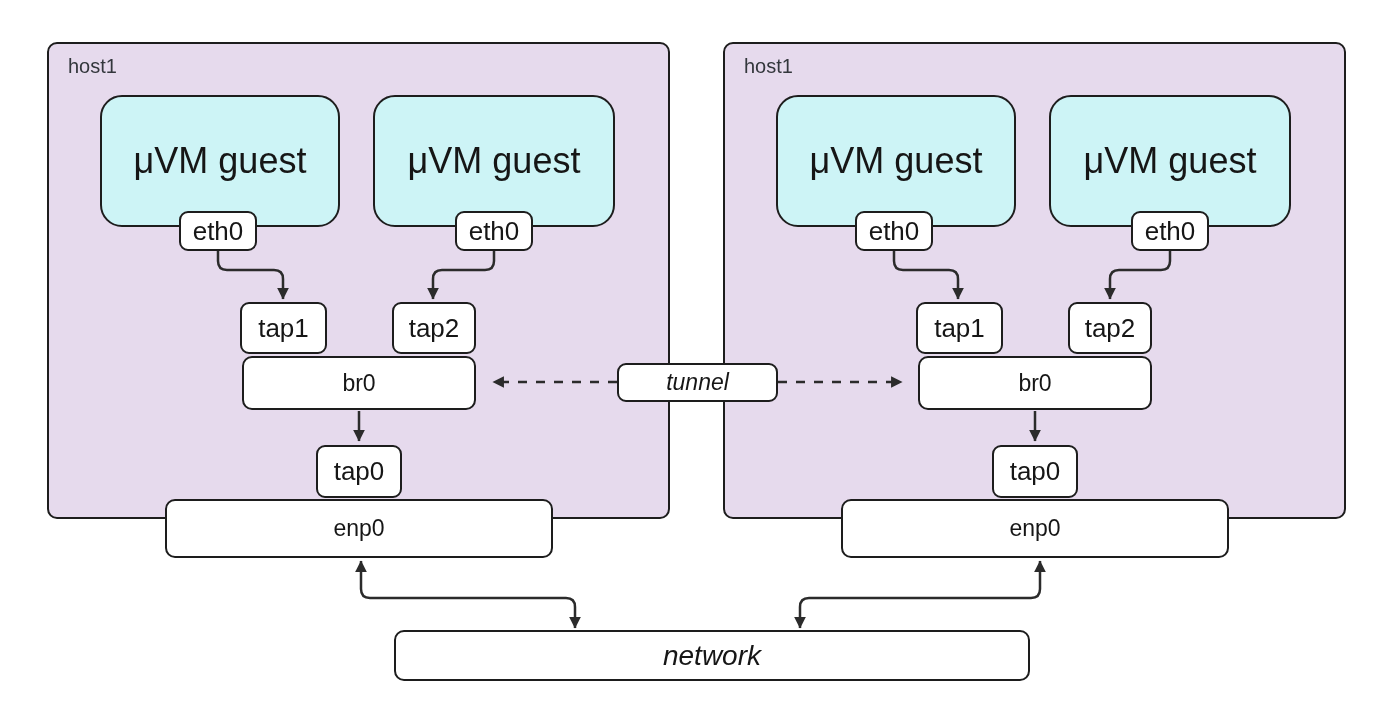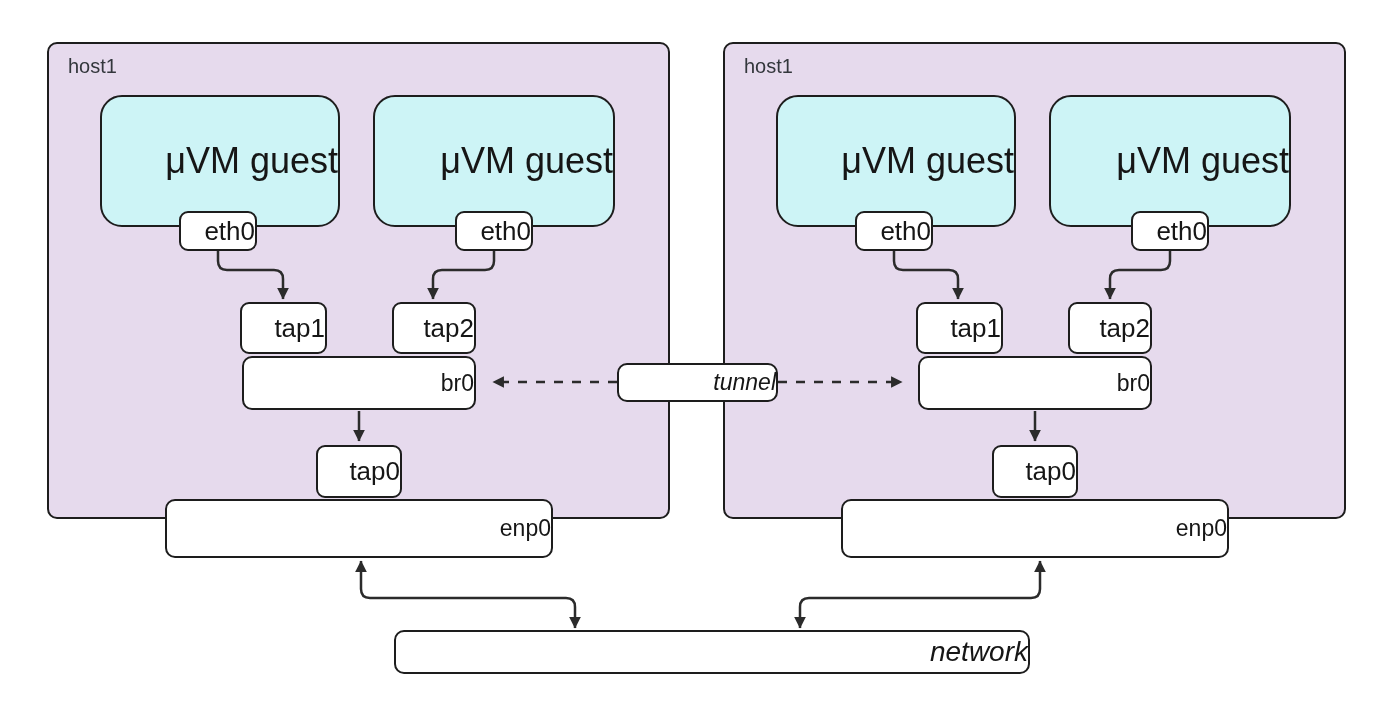--- a/index.html
+++ b/index.html
@@ -9,21 +9,21 @@
   }
   .host{
     position:absolute;background:var(--host-fill,#e6daed);
     border:2.5px solid var(--line,#1d1d1d);border-radius:10px;box-sizing:border-box;
   }
   .host-label{
     position:absolute;left:19px;top:11px;font-size:20px;color:#33373c;
   }
   .node{
     position:absolute;box-sizing:border-box;border:2.5px solid var(--line,#1d1d1d);
-    display:flex;align-items:center;justify-content:flex-end;
+    display:flex;align-items:center;justify-content:center;
   }
   .guest{
     background:var(--guest-fill,#cdf4f6);border-radius:22px;font-size:36px;
   }
   .badge{
     background:var(--node-fill,#ffffff);border-radius:9px;font-size:26px;
   }
   .wide{
     background:var(--node-fill,#ffffff);border-radius:10px;font-size:23px;
   }
@@ -119,21 +119,21 @@
   <div class="node wide" style="left:918px;top:356px;width:234px;height:54px;">
     <span>br0</span>
   </div>
   <div class="node badge" style="left:992px;top:445px;width:86px;height:53px;">
     <span>tap0</span>
   </div>
   <div class="node wide" style="left:841px;top:499px;width:388px;height:59px;">
     <span>enp0</span>
   </div>
 
-  <div class="node wide italic tunnel" style="left:617px;top:363px;width:161px;height:39px;">
+  <div class="node wide italic tunnel" style="left:617px;top:363px;width:161px;height:39px;border-radius:9px;">
     <span>tunnel</span>
   </div>
 
-  <div class="node wide italic" style="left:394px;top:630px;width:636px;height:44px;font-size:28px;">
+  <div class="node wide italic" style="left:394px;top:630px;width:636px;height:51px;font-size:28px;">
     <span>network</span>
   </div>
 
 </div>
 
 </body></html>

